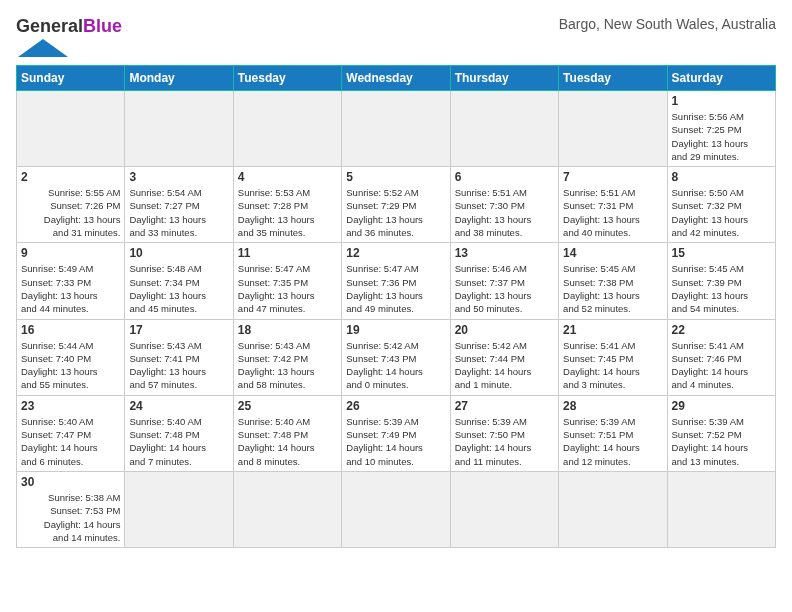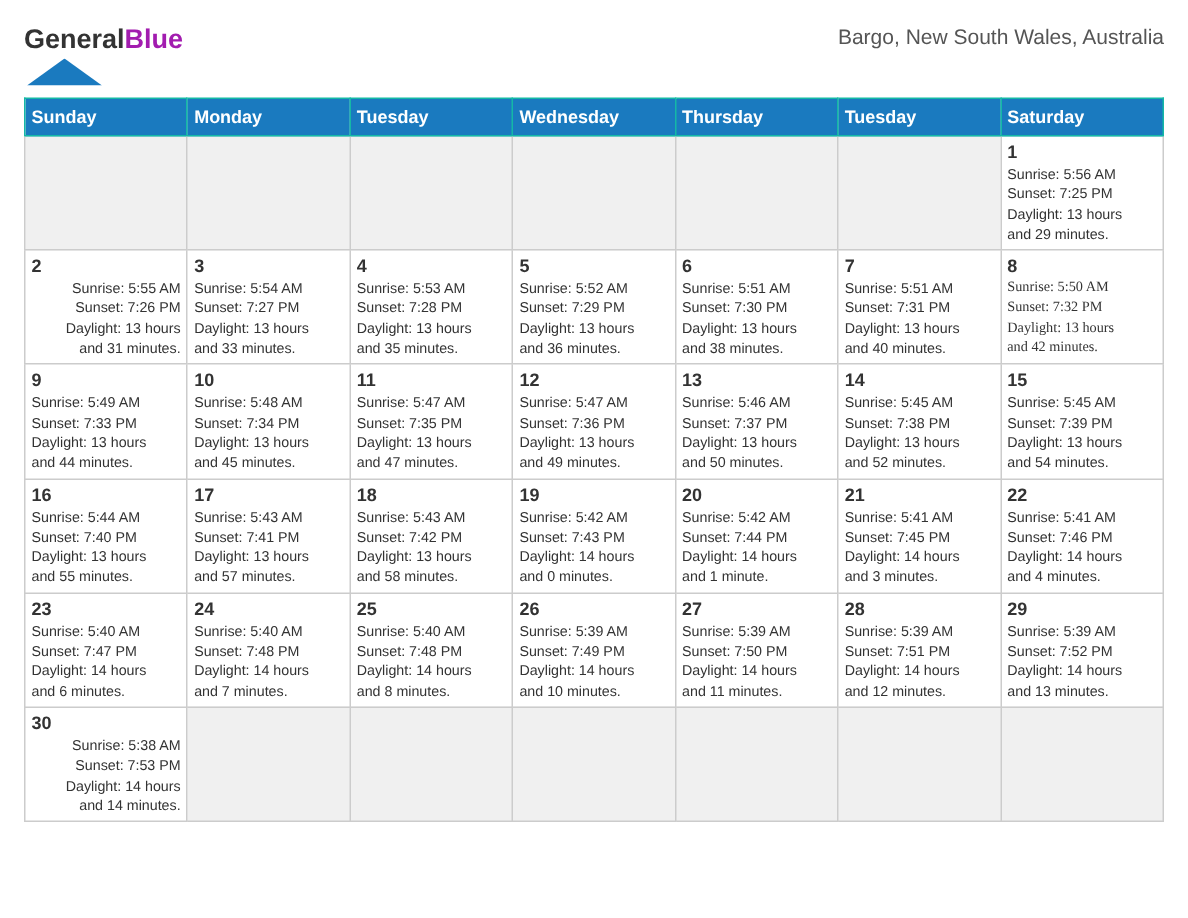--- a/index.html
+++ b/index.html
@@ -168,21 +168,21 @@
         </td>
         <td>
           <span class="day-number">7</span>
           <div class="cell-info" style="white-space: pre-line;">Sunrise: 5:51 AM
 Sunset: 7:31 PM
 Daylight: 13 hours
 and 40 minutes.</div>
         </td>
         <td>
           <span class="day-number">8</span>
-          <div class="cell-info" style="white-space: pre-line; font-family: Liberation Serif, serif;">Sunrise: 5:50 AM
+          <div class="cell-info" style="white-space: pre-line;">Sunrise: 5:50 AM
 Sunset: 7:32 PM
 Daylight: 13 hours
 and 42 minutes.</div>
         </td>
       </tr>
       <tr>
         <td>
           <span class="day-number">9</span>
           <div class="cell-info" style="white-space: pre-line;">Sunrise: 5:49 AM
 Sunset: 7:33 PM

